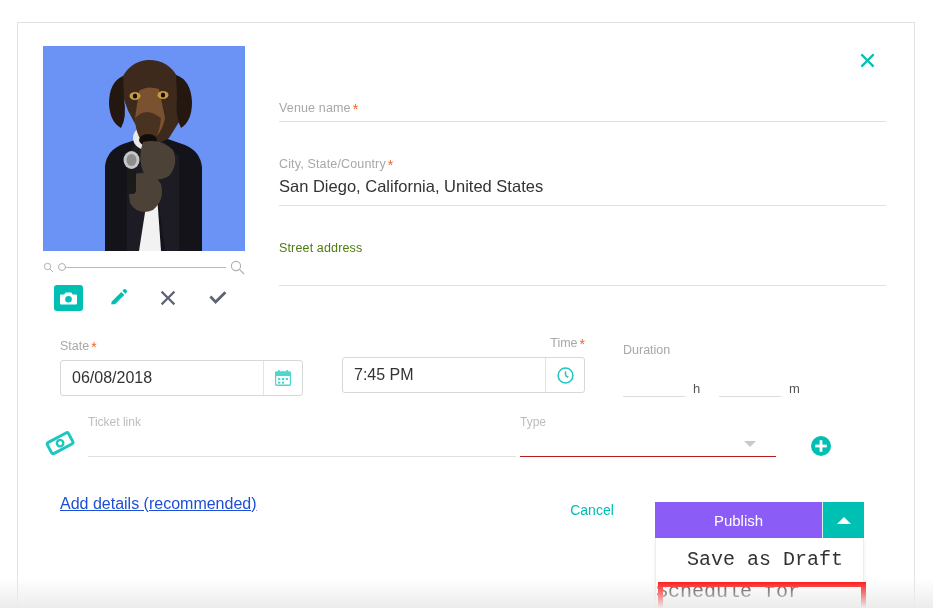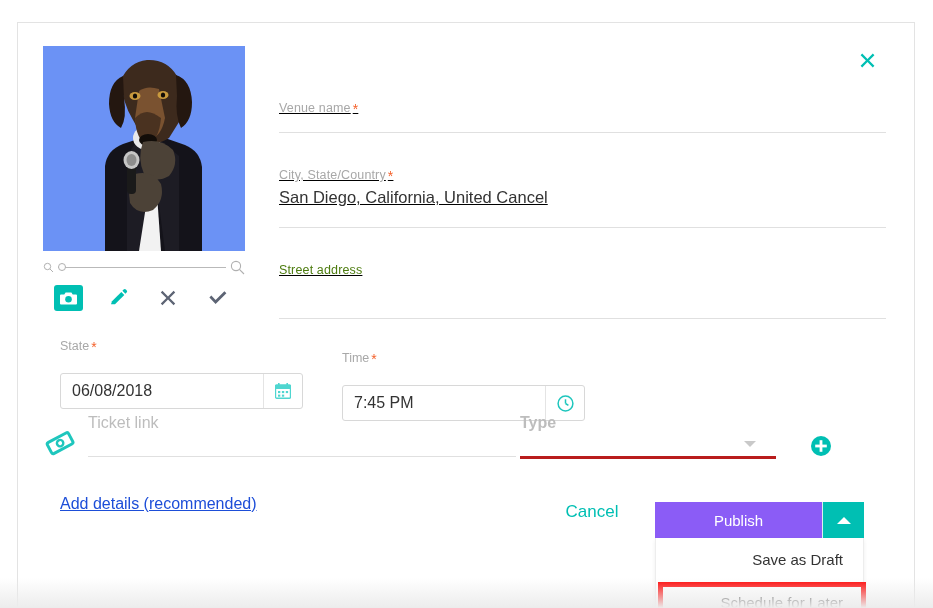--- a/index.html
+++ b/index.html
@@ -115,22 +115,21 @@
   
   .form-right {
     position: absolute;
     left: 261px;
     top: 77px;
     width: 607px;
   }
   .field {
     position: relative;
     border-bottom: 1px solid #e0e0e0;
-    padding-bottom: 16px;
-    text-decoration: underline;
+    padding-bottom: 5px;
   }
   .field + .field { margin-top: 34px; }
   .field-label {
     font-size: 12.5px;
     color: #a8a8a8;
     letter-spacing: .15px;
     line-height: 16px;
     white-space: nowrap;
   }
   .req {
@@ -159,21 +158,21 @@
     width: 898px;
     height: 90px;
   }
   .dt-label {
     font-size: 12.5px;
     color: #a8a8a8;
     line-height: 14px;
     white-space: nowrap;
   }
   .box-input {
-    margin-top: 20px;
+    margin-top: 7px;
     height: 36px;
     border: 1px solid #d8d8d8;
     border-radius: 3px;
     background: #fff;
     display: flex;
     align-items: stretch;
     box-sizing: border-box;
   }
   .box-input .bi-text {
     flex: 1;
@@ -185,21 +184,21 @@
   }
   .box-input .bi-icon {
     width: 38px;
     border-left: 1px solid #e4e4e4;
     display: flex;
     align-items: center;
     justify-content: center;
     cursor: pointer;
   }
   .date-group { position: absolute; left: 42px; top: 16px; width: 243px; }
-  .time-group { position: absolute; left: 324px; top: 28px; width: 243px; }
+  .time-group { position: absolute; left: 324px; top: 13px; width: 243px; text-align: right; }
   .dur-group  { position: absolute; left: 605px; top: 20px; width: 250px; }
   .dur-inputs {
     margin-top: 16px;
     display: flex;
     align-items: flex-end;
     height: 24px;
   }
   .dur-field {
     width: 62px;
     height: 20px;
@@ -237,36 +236,35 @@
     top: 7px;
     width: 428px;
     border-bottom: 1px solid #e0e0e0;
     padding-bottom: 4px;
   }
   .type-field {
     position: absolute;
     left: 502px;
     top: 7px;
     width: 256px;
-    border-bottom: 3px solid #b91c1c;
+    border-bottom: 1px solid #b91c1c;
     padding-bottom: 4px;
-    font-weight: bold;
   }
   .caret-down {
     position: absolute;
     right: 20px;
     bottom: 9px;
     width: 0; height: 0;
     border-left: 6px solid transparent;
     border-right: 6px solid transparent;
     border-top: 6px solid #c9c9c9;
     cursor: pointer;
   }
   .sub-label {
-    font-size: 16px;
+    font-size: 12px;
     color: #bdbdbd;
     line-height: 15px;
   }
   .sub-value { height: 22px; }
   .add-btn {
     position: absolute;
     left: 792px;
     top: 27px;
     width: 22px;
     height: 22px;
@@ -282,21 +280,21 @@
     color: #1d4ed8;
     text-decoration: underline;
     cursor: pointer;
   }
   .cancel-btn {
     position: absolute;
     left: 535px;
     top: 479px;
     width: 78px;
     text-align: center;
-    font-size: 17px;
+    font-size: 14px;
     color: #00bfb3;
     cursor: pointer;
   }
   .publish-wrap {
     position: absolute;
     left: 637px;
     top: 479px;
     width: 209px;
     height: 36px;
     display: flex;
@@ -336,24 +334,25 @@
     border-top: none;
     box-sizing: border-box;
     box-shadow: 0 2px 4px rgba(0,0,0,.07);
   }
   .menu-item {
     height: 43px;
     display: flex;
     align-items: center;
     justify-content: flex-end;
     padding-right: 20px;
-    font-size: 15px;
+    font-size: 20px;
     color: #333333;
     box-sizing: border-box;
     cursor: pointer;
+    font-family: Liberation Mono, monospace;
   }
   .highlight-box {
     position: absolute;
     left: 640px;
     top: 559px;
     width: 208px;
     height: 45px;
     border: 5px solid #ff0000;
     box-sizing: border-box;
     pointer-events: none;
@@ -454,21 +453,21 @@
     <div class="field">
       <div class="field-label">
         <span>Venue name</span><span class="req">*</span>
       </div>
     </div>
 
     <div class="field">
       <div class="field-label">
         <span>City, State/Country</span><span class="req">*</span>
       </div>
-      <div class="field-value">San Diego, California, United Cancel</div>
+      <div class="field-value">San Diego, California, United States</div>
     </div>
 
     <div class="field placeholder-only">
       <div class="field-label">Street address</div>
       <div class="field-value empty" placeholder="Street address"></div>
     </div>
 
   </div>
 
   <div class="dtrow">
@@ -504,20 +503,29 @@
         <div class="bi-icon">
           <svg width="17" height="17" viewBox="0 0 17 17">
             <circle cx="8.5" cy="8.5" r="7.4" fill="none" stroke="#1ec6bd" stroke-width="1.5"></circle>
             <line x1="8.5" y1="8.5" x2="8.5" y2="4.3" stroke="#1ec6bd" stroke-width="1.5"></line>
             <line x1="8.5" y1="8.5" x2="11.4" y2="10.3" stroke="#1ec6bd" stroke-width="1.5"></line>
           </svg>
         </div>
       </div>
     </div>
 
+    <div class="dur-group">
+      <div class="dt-label">Duration</div>
+      <div class="dur-inputs">
+        <div class="dur-field"></div>
+        <div class="dur-unit">h</div>
+        <div class="dur-field"></div>
+        <div class="dur-unit">m</div>
+      </div>
+    </div>
 
   </div>
 
   <div class="ticketrow">
     <div class="ticket-icon">
       <svg width="30" height="30" viewBox="0 0 30 30">
         <g transform="rotate(-28 15 15)">
           <rect x="3" y="9" width="24" height="12.5" rx="2" fill="none" stroke="#1ec6bd" stroke-width="3"></rect>
           <circle cx="15" cy="15.2" r="3.2" fill="none" stroke="#1ec6bd" stroke-width="2.4"></circle>
         </g>

